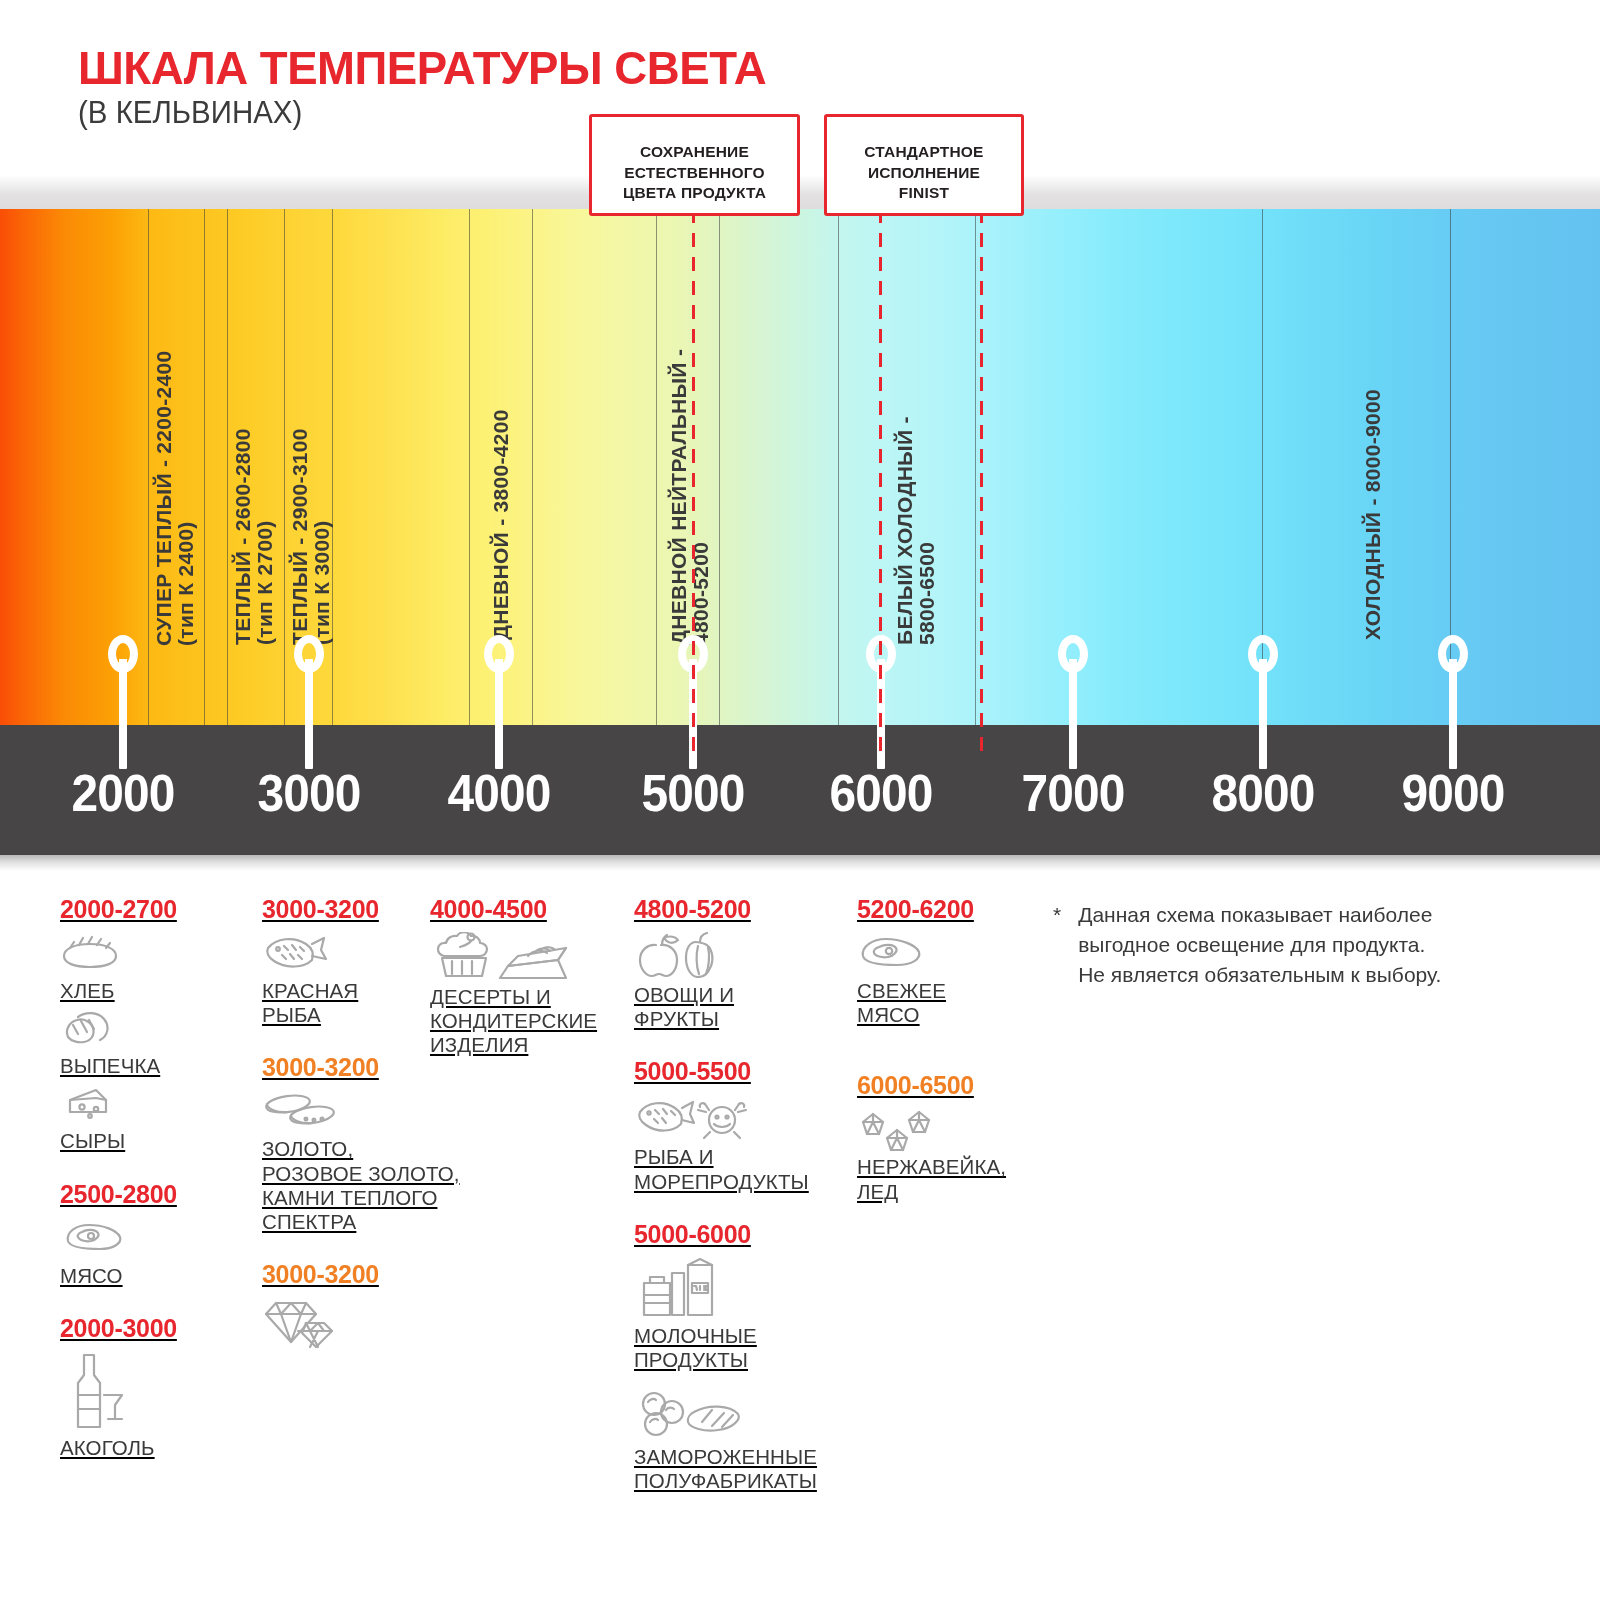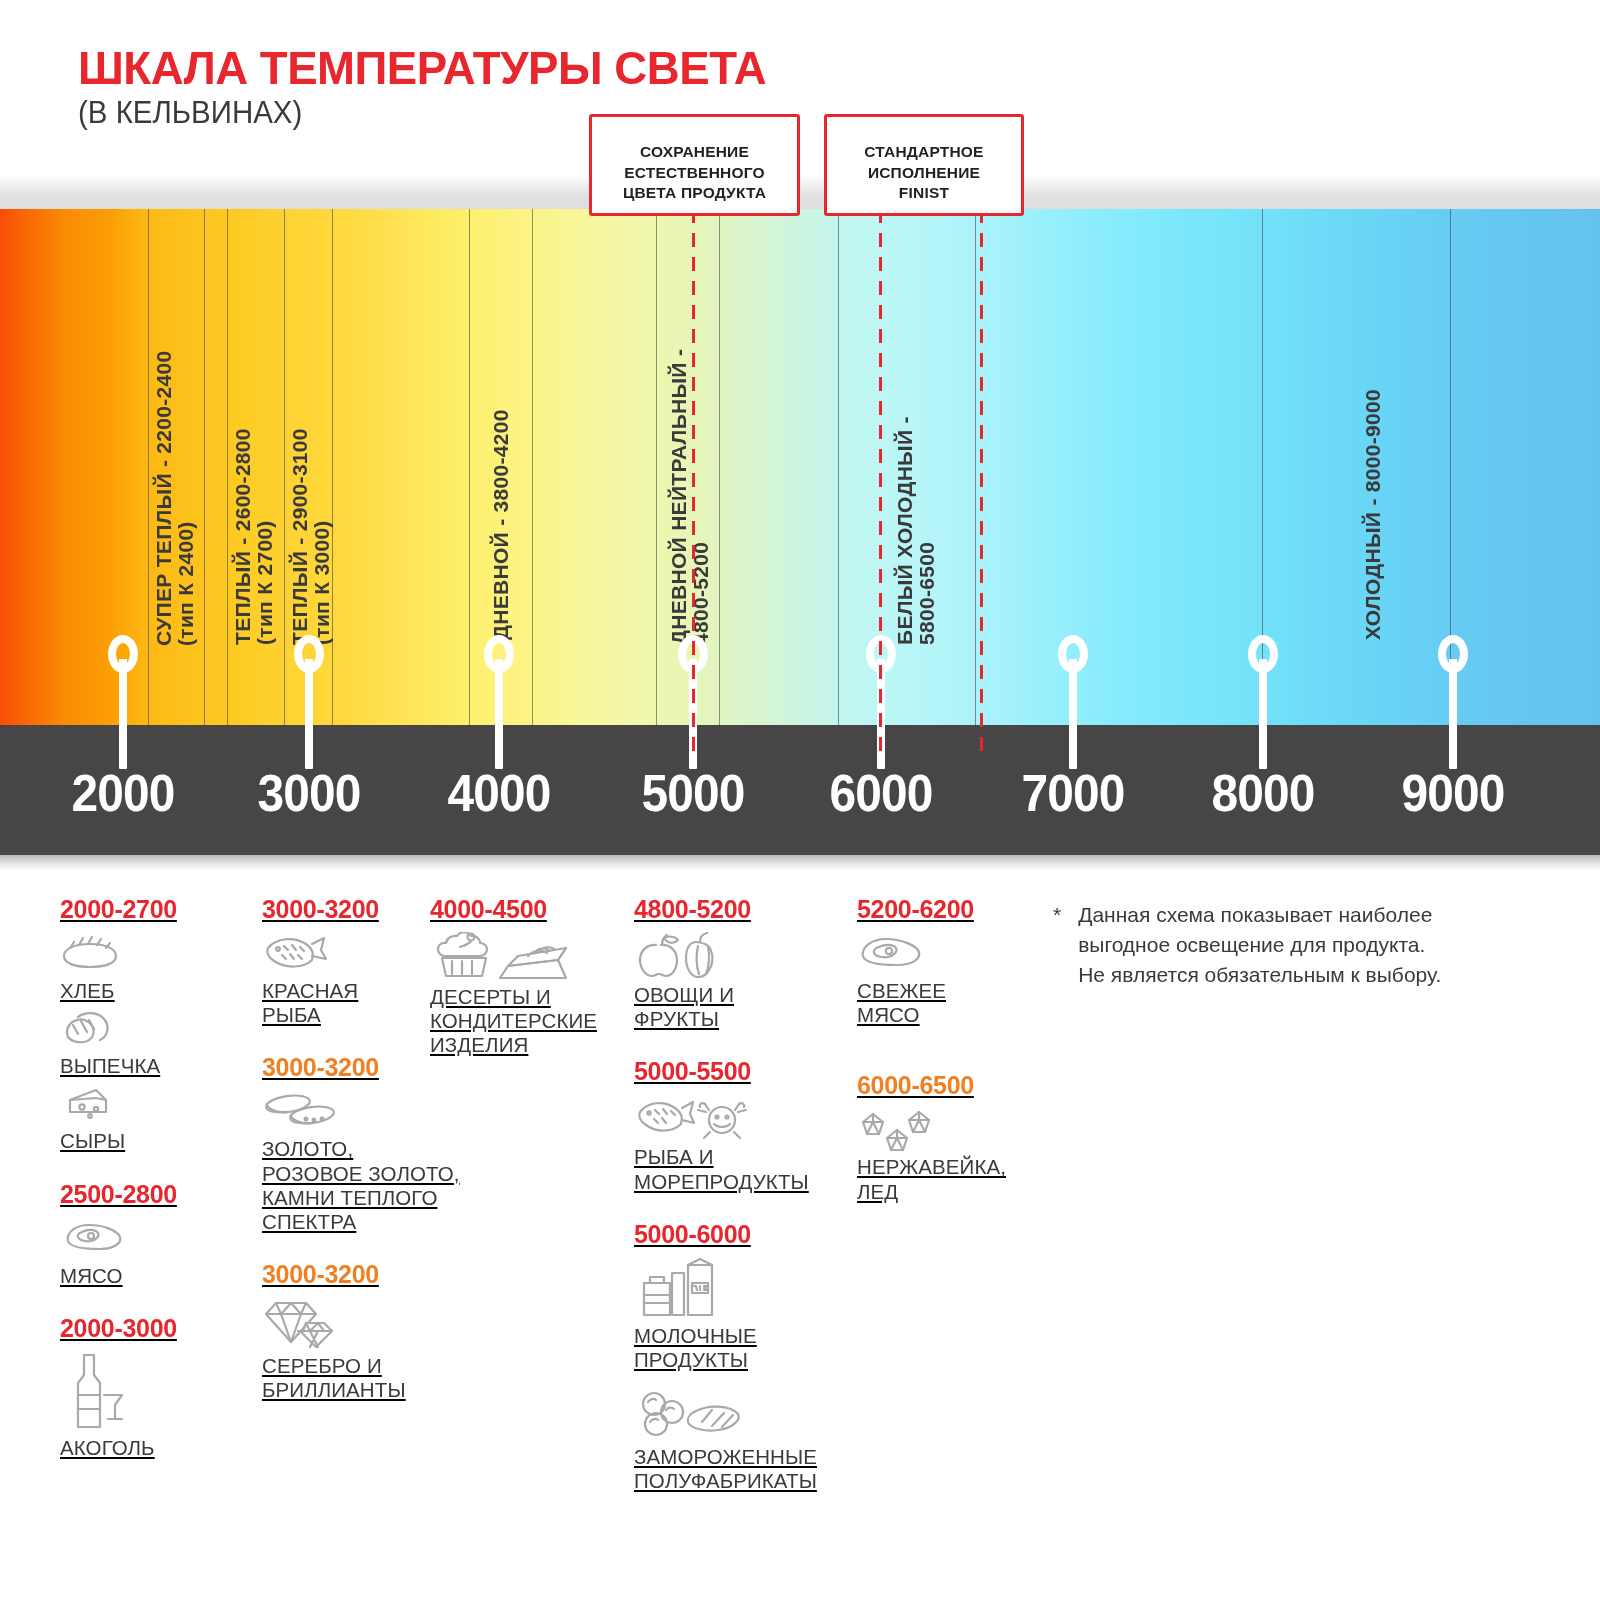--- a/index.html
+++ b/index.html
@@ -404,22 +404,20 @@
           <span class="icon" style="height:54px">
             <svg width="80" height="52" viewBox="0 0 80 52">
                 <g fill="none" stroke="#a9a9a9" stroke-width="2.2" stroke-linecap="round" stroke-linejoin="round">
                   <path d="M14 6h30l10 11-25 28L4 17z"></path>
                   <path d="M4 17h50M14 6l5 11 10-11 10 11 5-11M19 17l10 28M39 17l-10 28"></path>
                   <path d="M44 26h18l8 8-16 16-14-14z"></path>
                   <path d="M36 34h34M44 26l4 8 8-8 6 8M48 34l8 16M56 34l-8 16"></path>
                 </g>
               </svg>
           </span>
-          <div class="cap">СЕРЕБРО И
-БРИЛЛИАНТЫ</div>
         </div>
       </div>
     </div>
 
     <div class="lcol" style="left:430px; top:15px; width:190px;">
       <div class="group">
         <div class="grange red">4000-4500</div>
         <div class="item">
           <span class="icon" style="height:50px">
             <svg width="170" height="48" viewBox="0 0 170 48">

